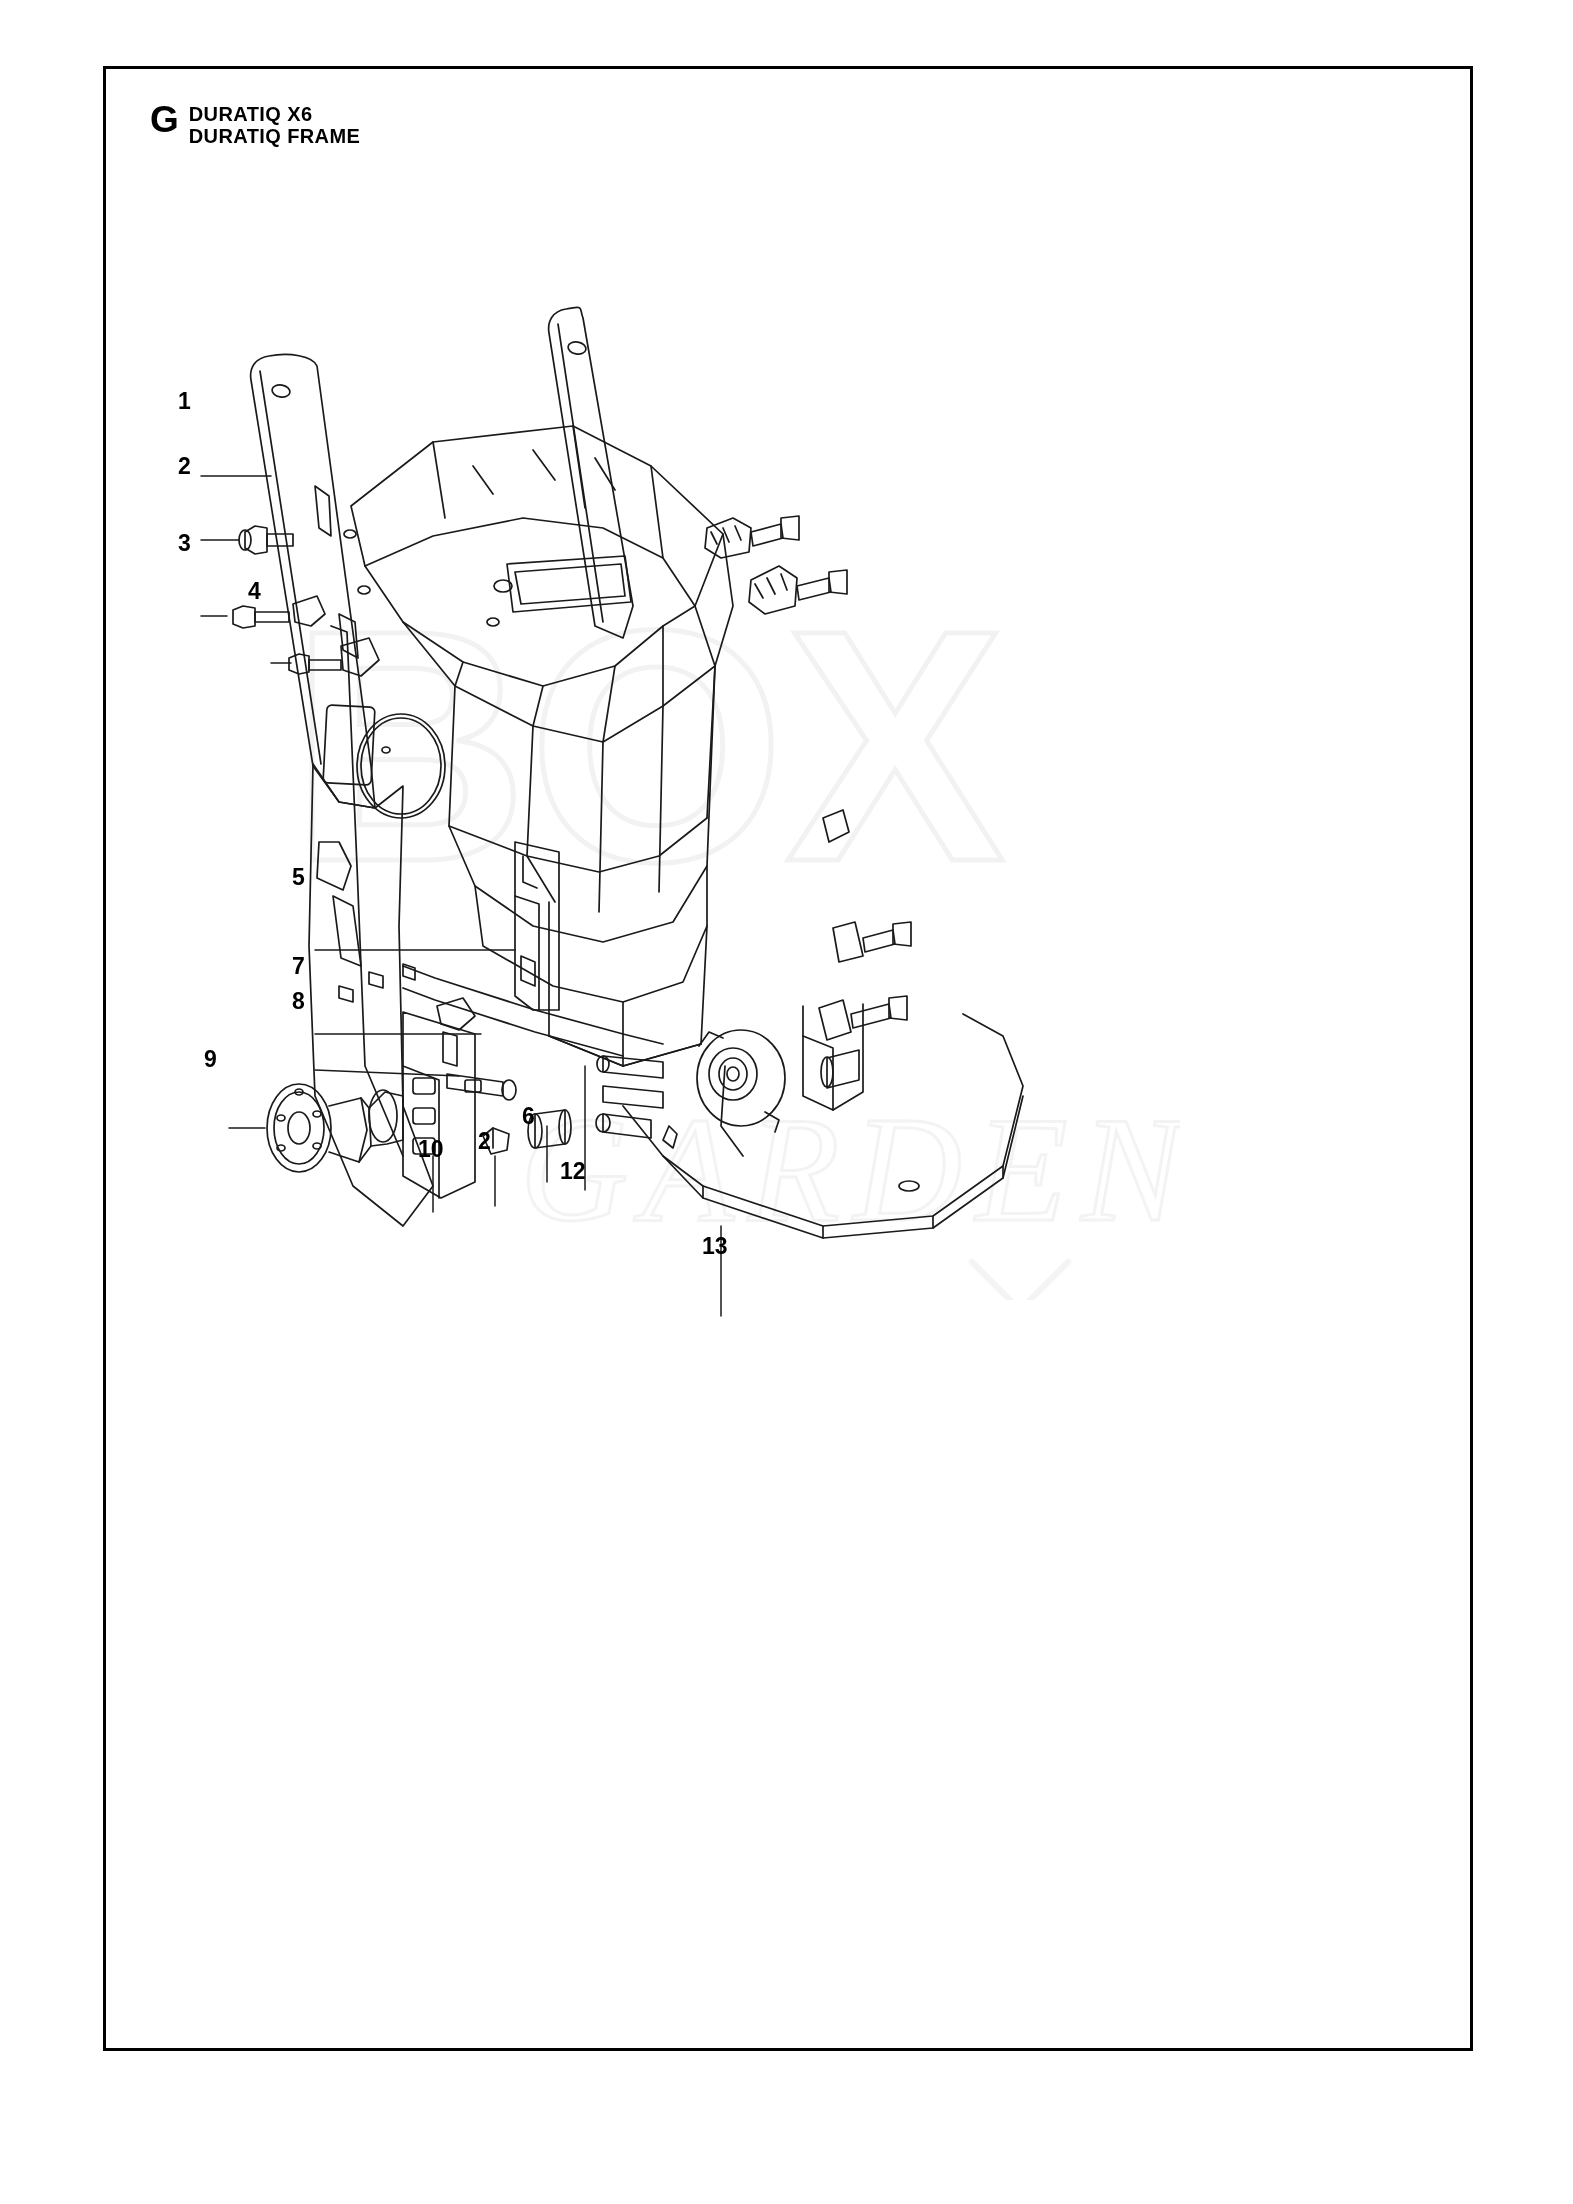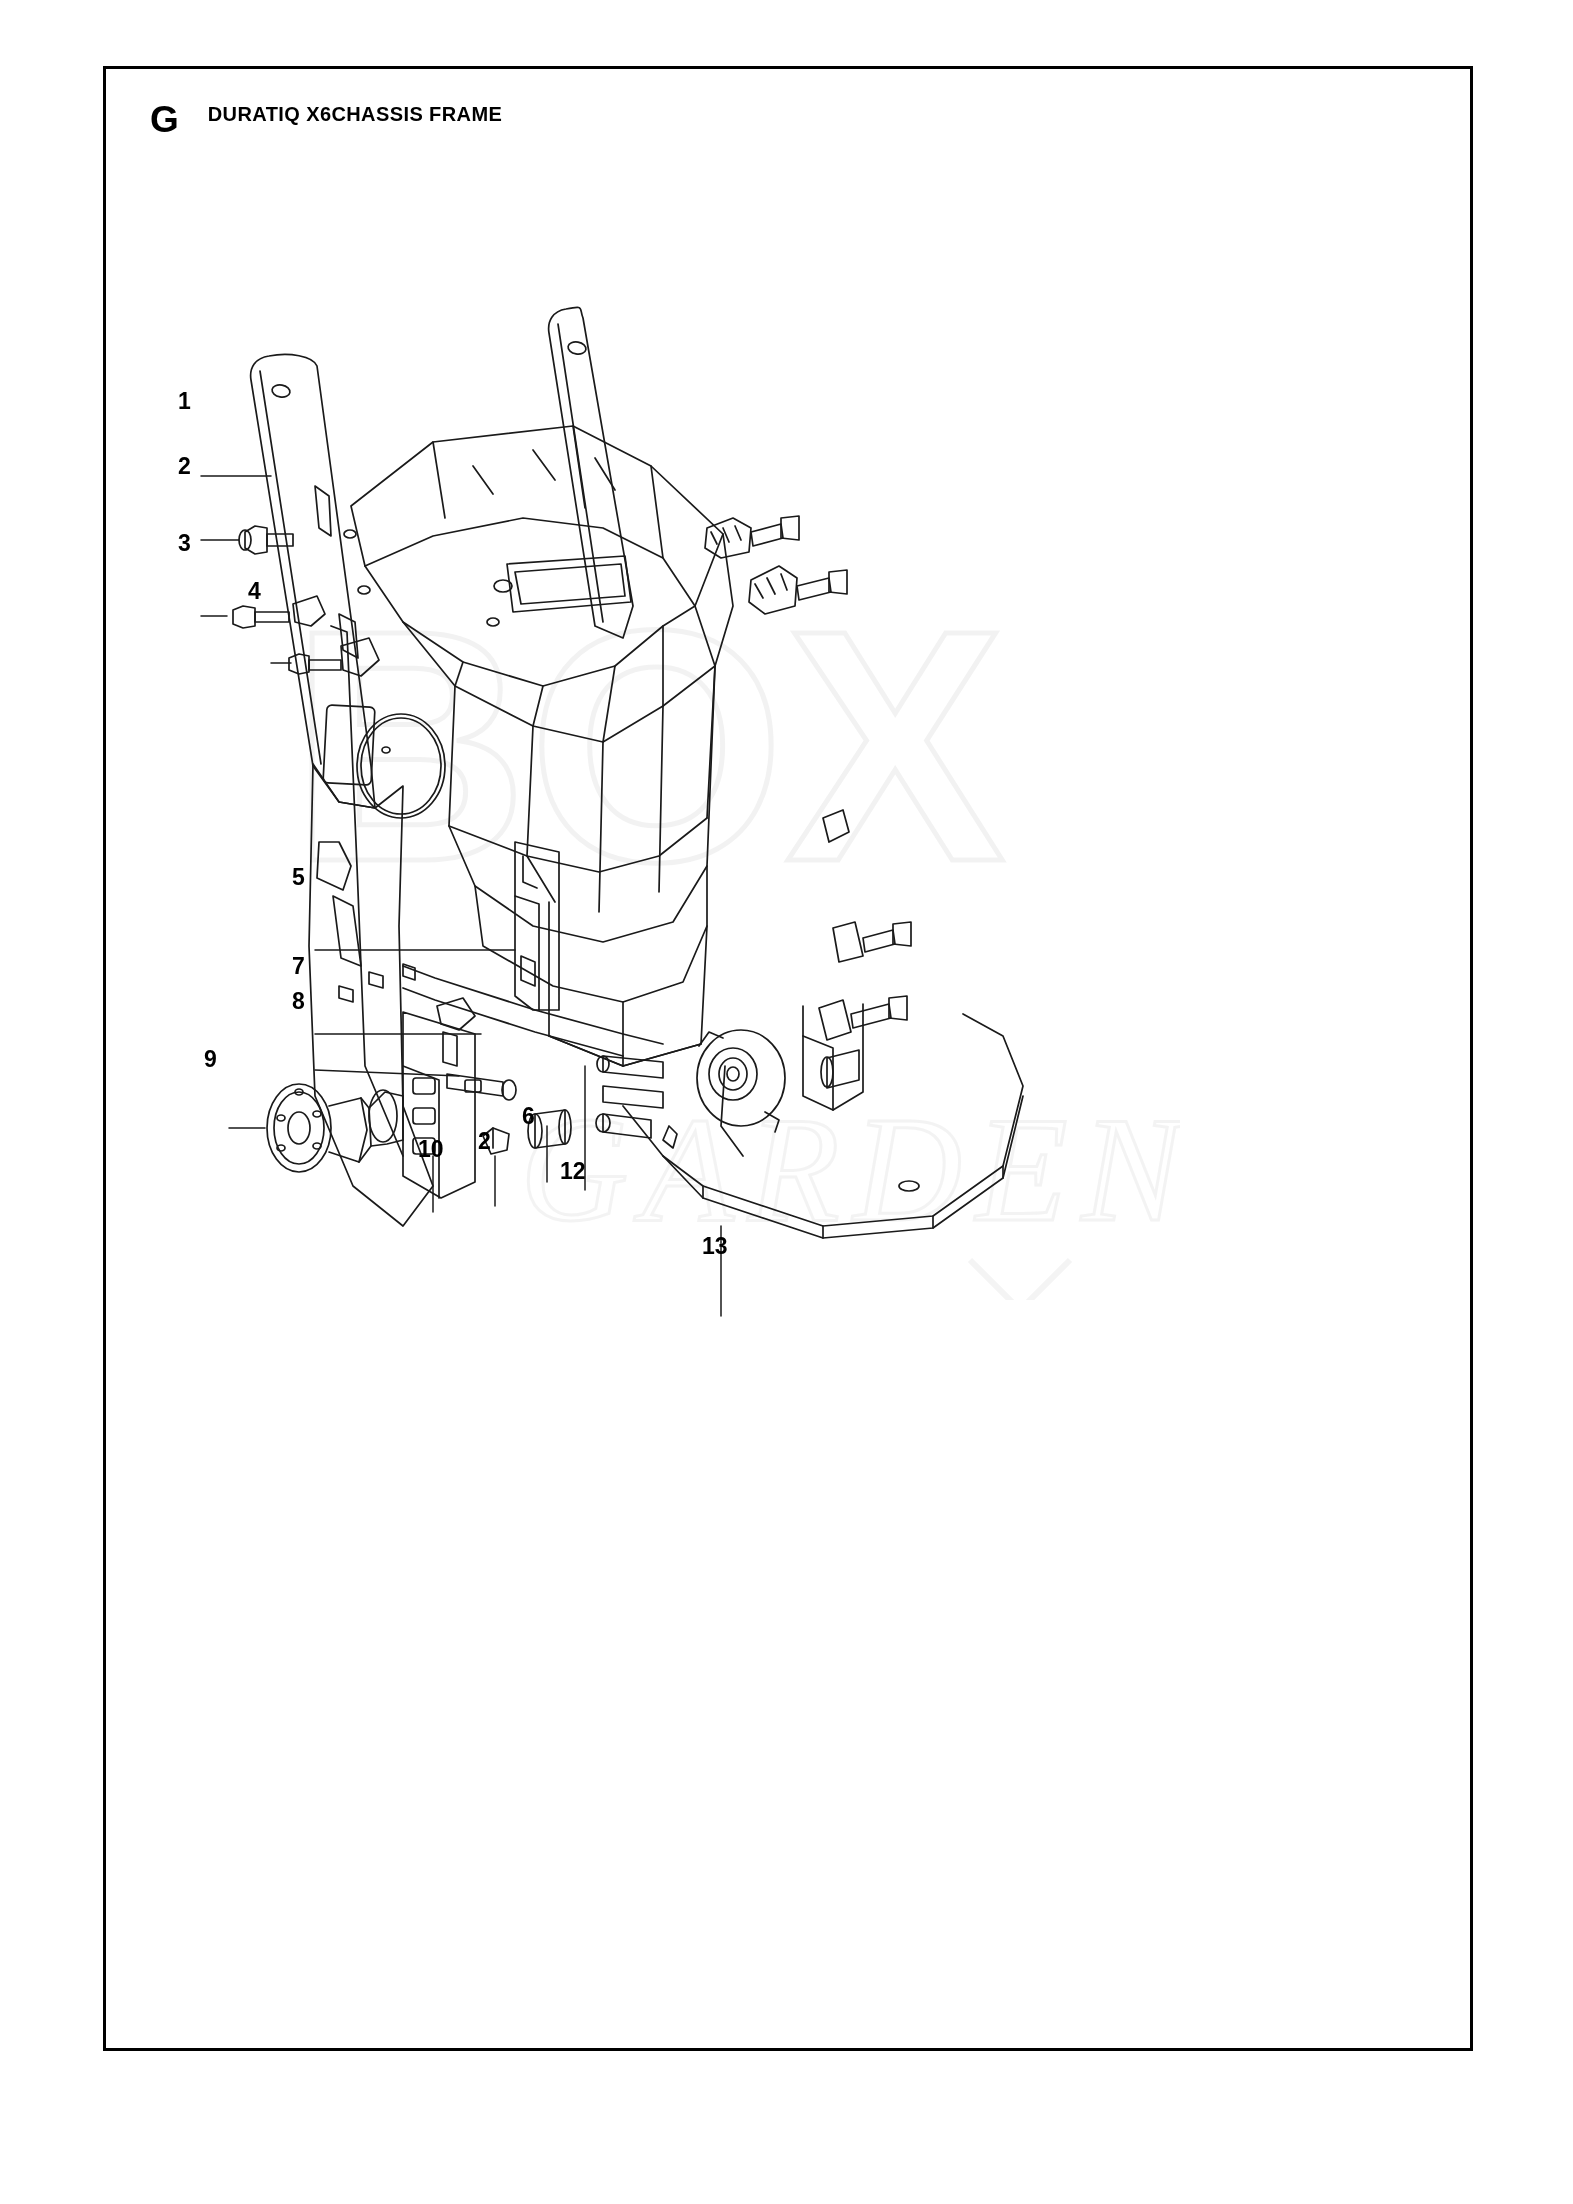--- a/index.html
+++ b/index.html
@@ -45,23 +45,22 @@
   }
   #section-letter {
     font-size: 37px;
     font-weight: bold;
     line-height: 40px;
     letter-spacing: 0px;
     color: #000;
   }
   #header-titles {
     display: flex;
-    flex-direction: row;
+    flex-direction: column;
     padding-top: 3px;
-    margin-left: 19px;
   }
   #model-title {
     font-size: 20px;
     font-weight: bold;
     letter-spacing: 0.4px;
     line-height: 22px;
     color: #000;
   }
   #section-title {
     font-size: 20px;
@@ -105,21 +104,21 @@
 <body>
 
 <div id="page">
 
   <div id="sheet-border"></div>
 
   <div id="header">
     <div id="section-letter">G</div>
     <div id="header-titles">
       <div id="model-title">DURATIQ X6</div>
-      <div id="section-title">CHASSIS FRAME</div>
+      <div id="section-title">DURATIQ FRAME</div>
     </div>
   </div>
 
   <svg id="watermark" viewBox="0 0 900 700" xmlns="http://www.w3.org/2000/svg">
     <text x="10" y="260" font-family="Liberation Sans, sans-serif" font-size="330" font-weight="bold" fill="none" stroke="#d8d8d8" stroke-width="5">BOX</text>
     <text x="240" y="620" font-family="Liberation Serif, serif" font-size="150" font-style="italic" fill="none" stroke="#dcdcdc" stroke-width="3" letter-spacing="14">GARDEN</text>
     <path d="M690 660 L790 760 M790 660 L690 760" stroke="#dedede" stroke-width="6" fill="none"></path>
   </svg>
 
   <svg id="illustration" viewBox="0 0 1370 1985" xmlns="http://www.w3.org/2000/svg">

